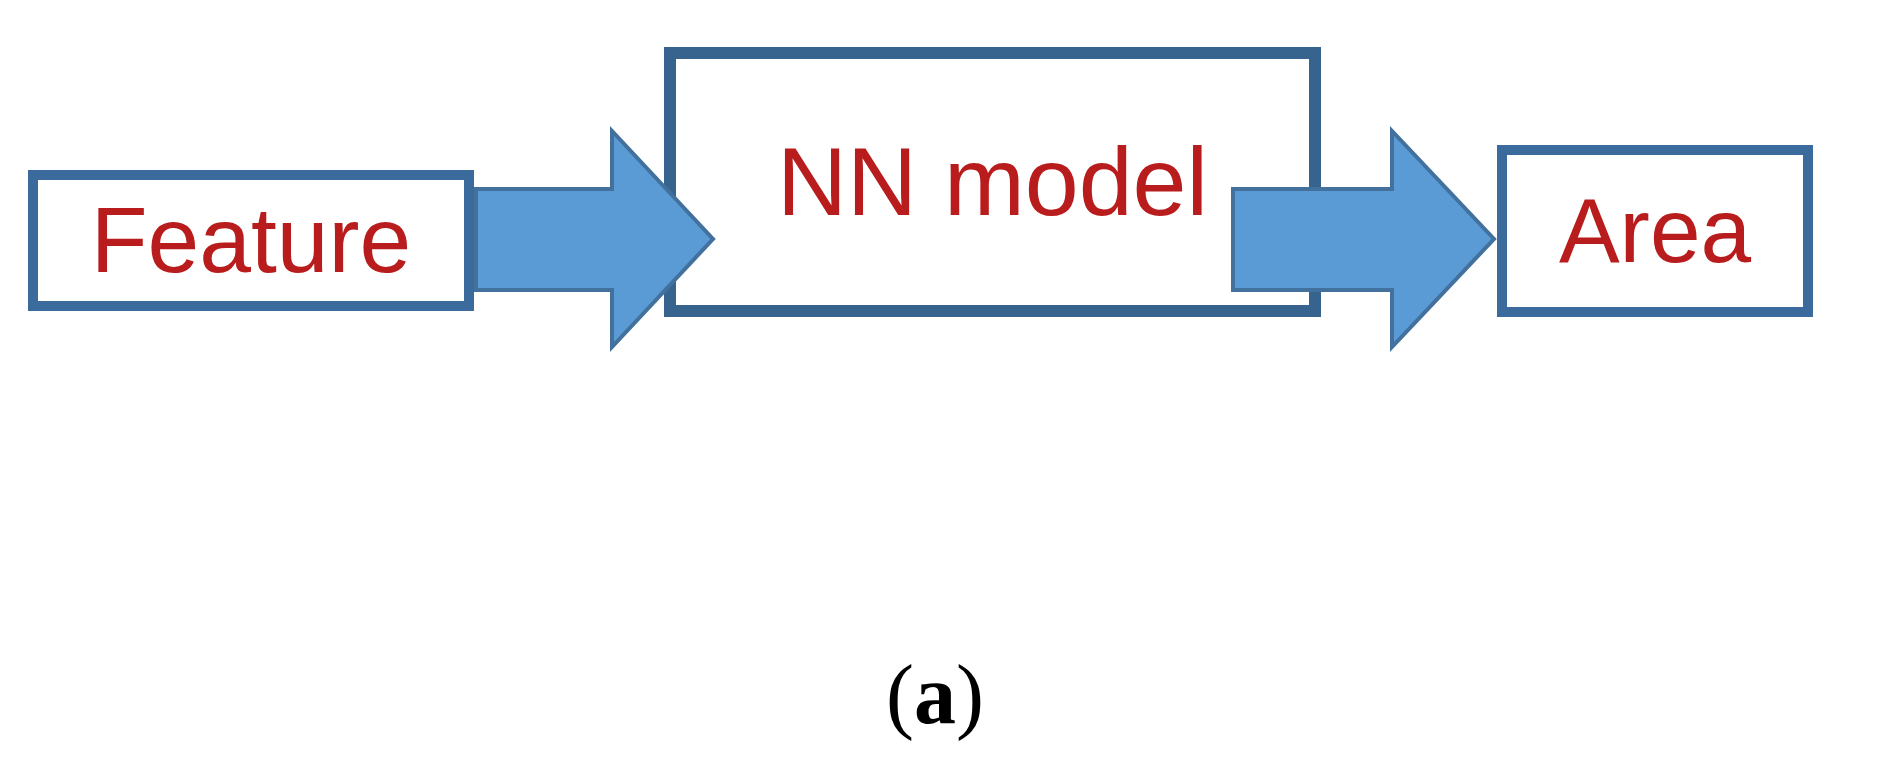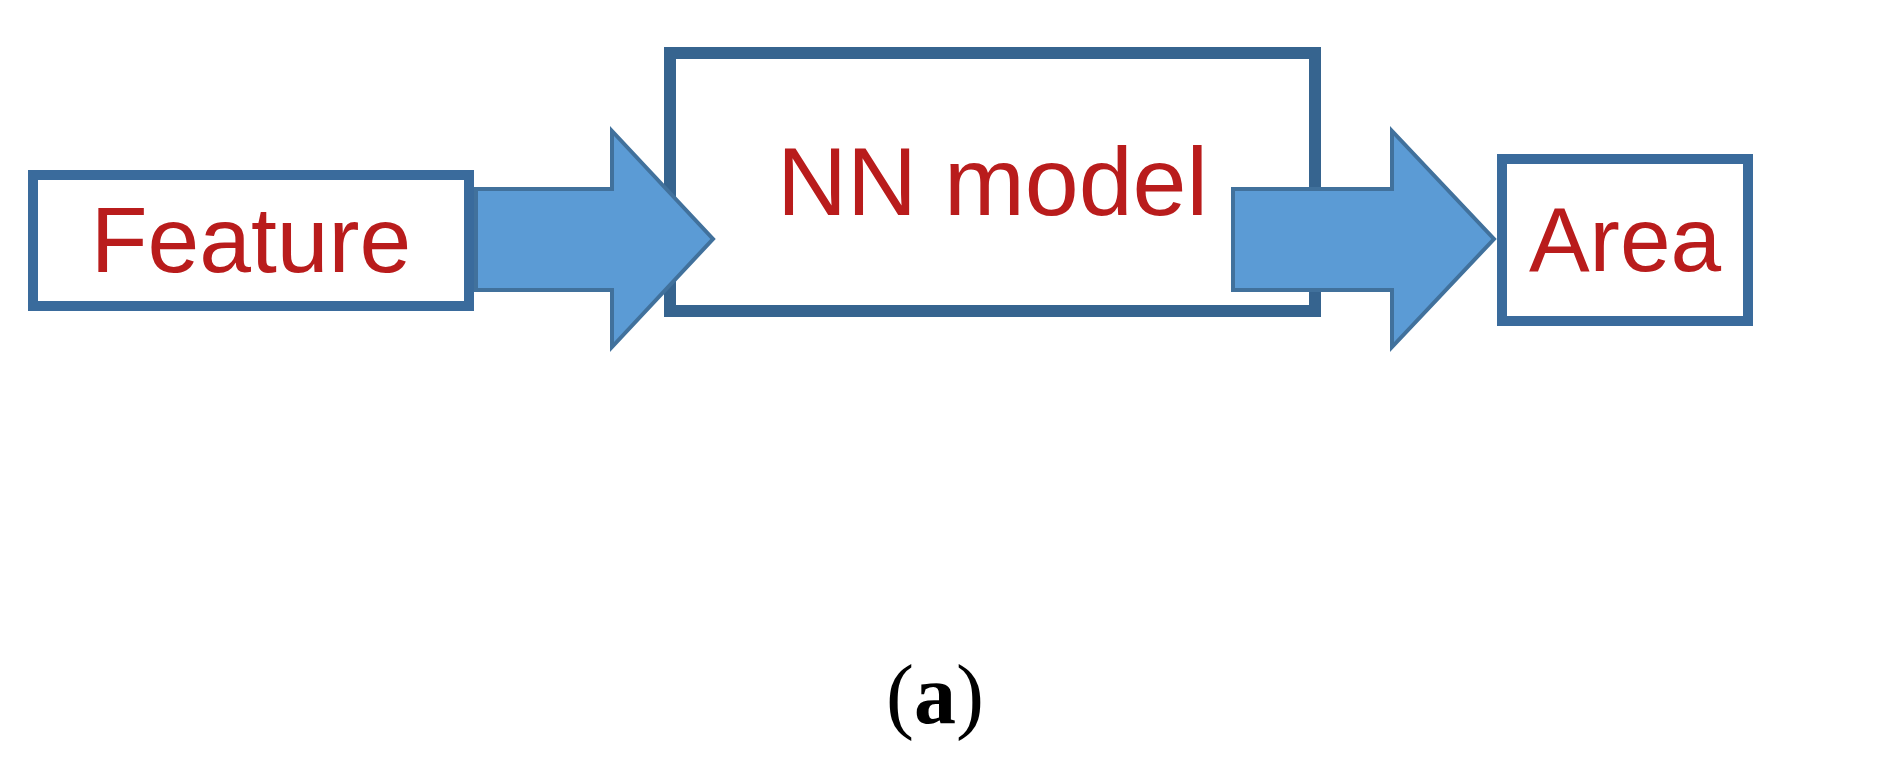--- a/index.html
+++ b/index.html
@@ -37,22 +37,22 @@
   .node-nn {
     left: 664px;
     top: 47px;
     width: 657px;
     height: 270px;
     border: 12px solid #36648f;
     font-size: 97px;
   }
   .node-area {
     left: 1497px;
-    top: 154px;
-    width: 256px;
+    top: 145px;
+    width: 316px;
     height: 172px;
     border: 10px solid #3a6b9c;
     font-size: 91px;
   }
   .arrow-layer {
     position: absolute;
     left: 0;
     top: 0;
     width: 1892px;
     height: 771px;

